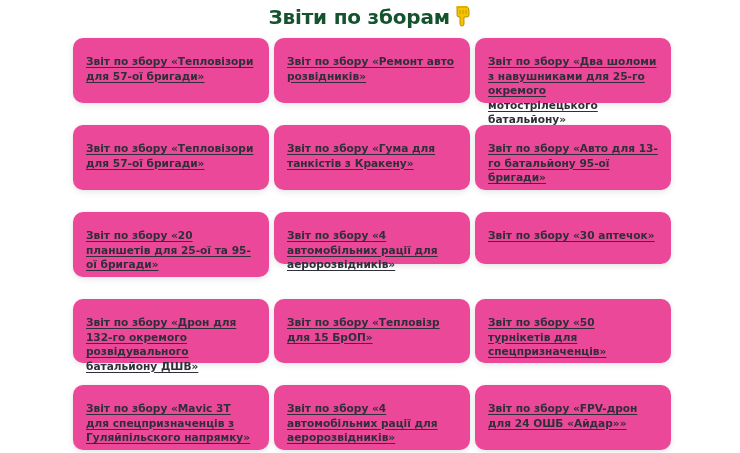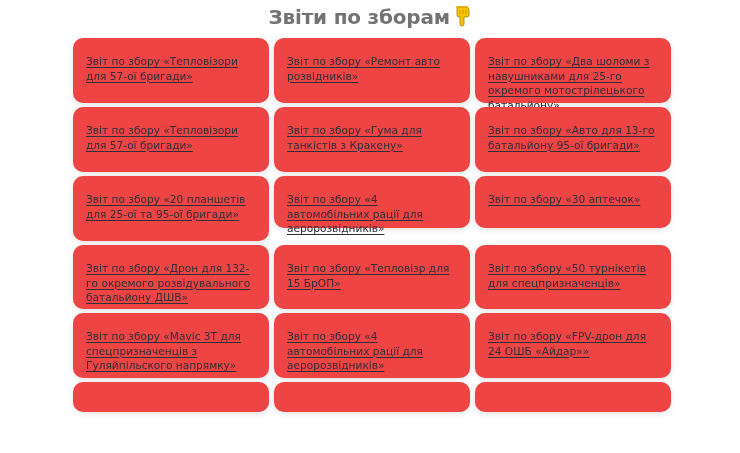--- a/index.html
+++ b/index.html
@@ -22,21 +22,21 @@
       width: 740px;
       text-align: center;
       height: 28px;
     }
     .page-title {
       display: inline-block;
       font-family: "DejaVu Sans", sans-serif;
       font-weight: bold;
       font-size: 20px;
       line-height: 28px;
-      color: #737373;
+      color: #14532d;
       letter-spacing: -0.2px;
       vertical-align: middle;
     }
     .hand-icon {
       display: inline-block;
       width: 16px;
       height: 22px;
       vertical-align: middle;
       margin-left: 1px;
       margin-top: -2px;
@@ -44,25 +44,26 @@
     .grid {
       position: absolute;
       top: 38px;
       left: 73px;
       width: 598px;
       display: grid;
       grid-template-columns: 196px 196px 196px;
       column-gap: 5px;
     }
     .card {
-      background: #ef4444;
+      background: #ec4899;
       border-radius: 10px;
       box-shadow: 0 2px 6px rgba(0,0,0,0.10), 0 0 2px rgba(0,0,0,0.05);
       padding: 16px 13px 10px 13px;
-      margin-bottom: 4px;
+      margin-bottom: 22px;
+      font-weight: bold;
     }
     .card-link {
       display: block;
       font-family: "DejaVu Sans", sans-serif;
       font-size: 10.6px;
       line-height: 14.6px;
       color: #2f2f3a;
       text-decoration: underline;
       text-decoration-color: #2f2f3a;
       text-underline-offset: 1.5px;

